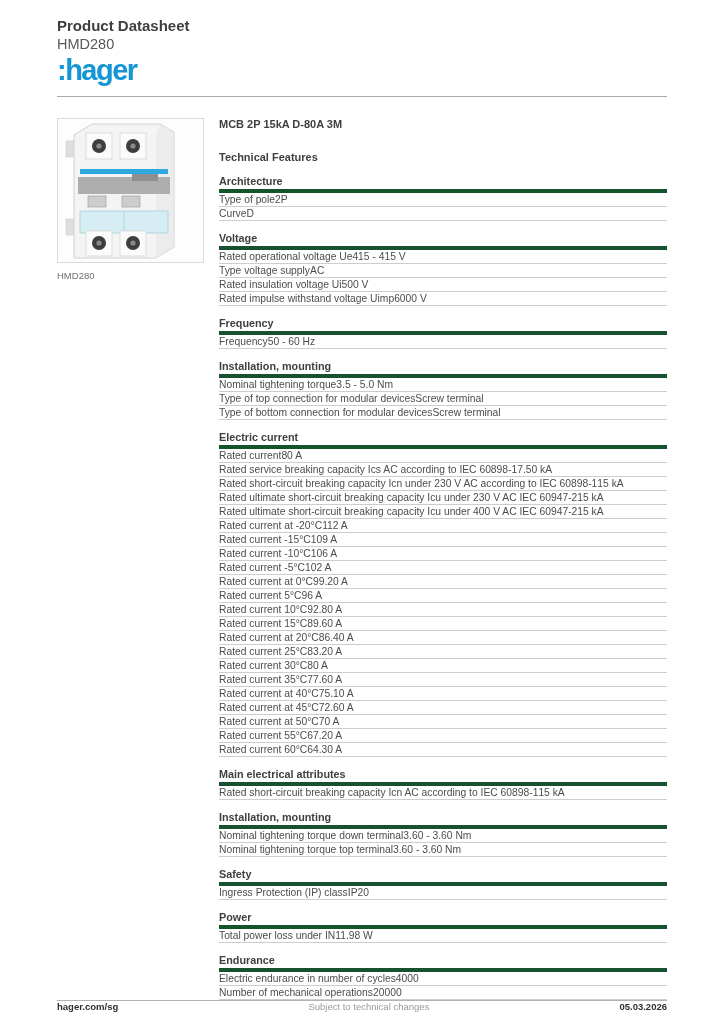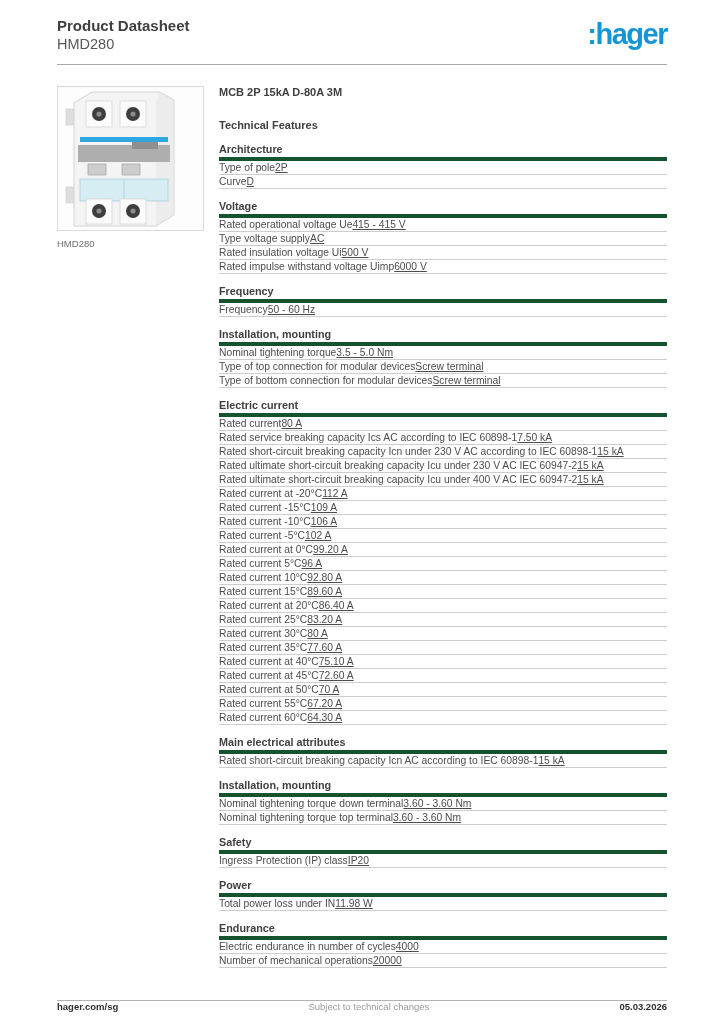--- a/index.html
+++ b/index.html
@@ -10,21 +10,21 @@
     margin:0 auto;
     background:#ffffff;
     font-family:"Liberation Sans","DejaVu Sans",sans-serif;
     overflow:hidden;
   }
   
   .header {
     margin:0 57px;
     padding-top:17px; padding-bottom:11px;
     border-bottom:1px solid #a9a9a9;
-    display:flex; justify-content:space-between; align-items:flex-start;
+    display:flex; justify-content:space-between; align-items:flex-start;flex-direction:column;
   }
   .header-title { font-size:15px; font-weight:bold; color:#3f3f3f; line-height:18px; }
   .header-model { font-size:14.5px; color:#585858; line-height:18px; }
   .brand-logo { font-size:29px; font-weight:bold; letter-spacing:-1.5px; line-height:30px; margin-top:2px; }
   
   .content { margin:21px 57px 0; display:flex; gap:14px; }
   .left-col { width:148px; flex:none; }
   .image-box {
     width:147px; height:145px;
     border:1px solid #d9d9d9;
@@ -42,21 +42,21 @@
     line-height:13px; padding-bottom:1px;
     border-bottom:4px solid #14532d;
   }
   .spec-row {
     display:flex; justify-content:flex-start; 
     font-size:10.3px; color:#4c4c4c;
     line-height:13px;
     border-bottom:1px solid #cdcdcd;
   }
   .spec-label { white-space:nowrap; overflow:hidden; }
-  .spec-value { white-space:nowrap; text-align:right;text-decoration:underline; }
+  .spec-value { white-space:nowrap; text-align:right; }
   
   .footer {
     position:absolute; left:57px; right:57px; bottom:12px;
     border-top:1px solid #b3b3b3;
     display:flex; justify-content:space-between; align-items:baseline;
     font-size:9.5px;
   }
   .footer-left  { font-weight:bold; color:#2f2f2f; }
   .footer-center{ color:#9a9a9a; }
   .footer-right { font-weight:bold; color:#2f2f2f; }

